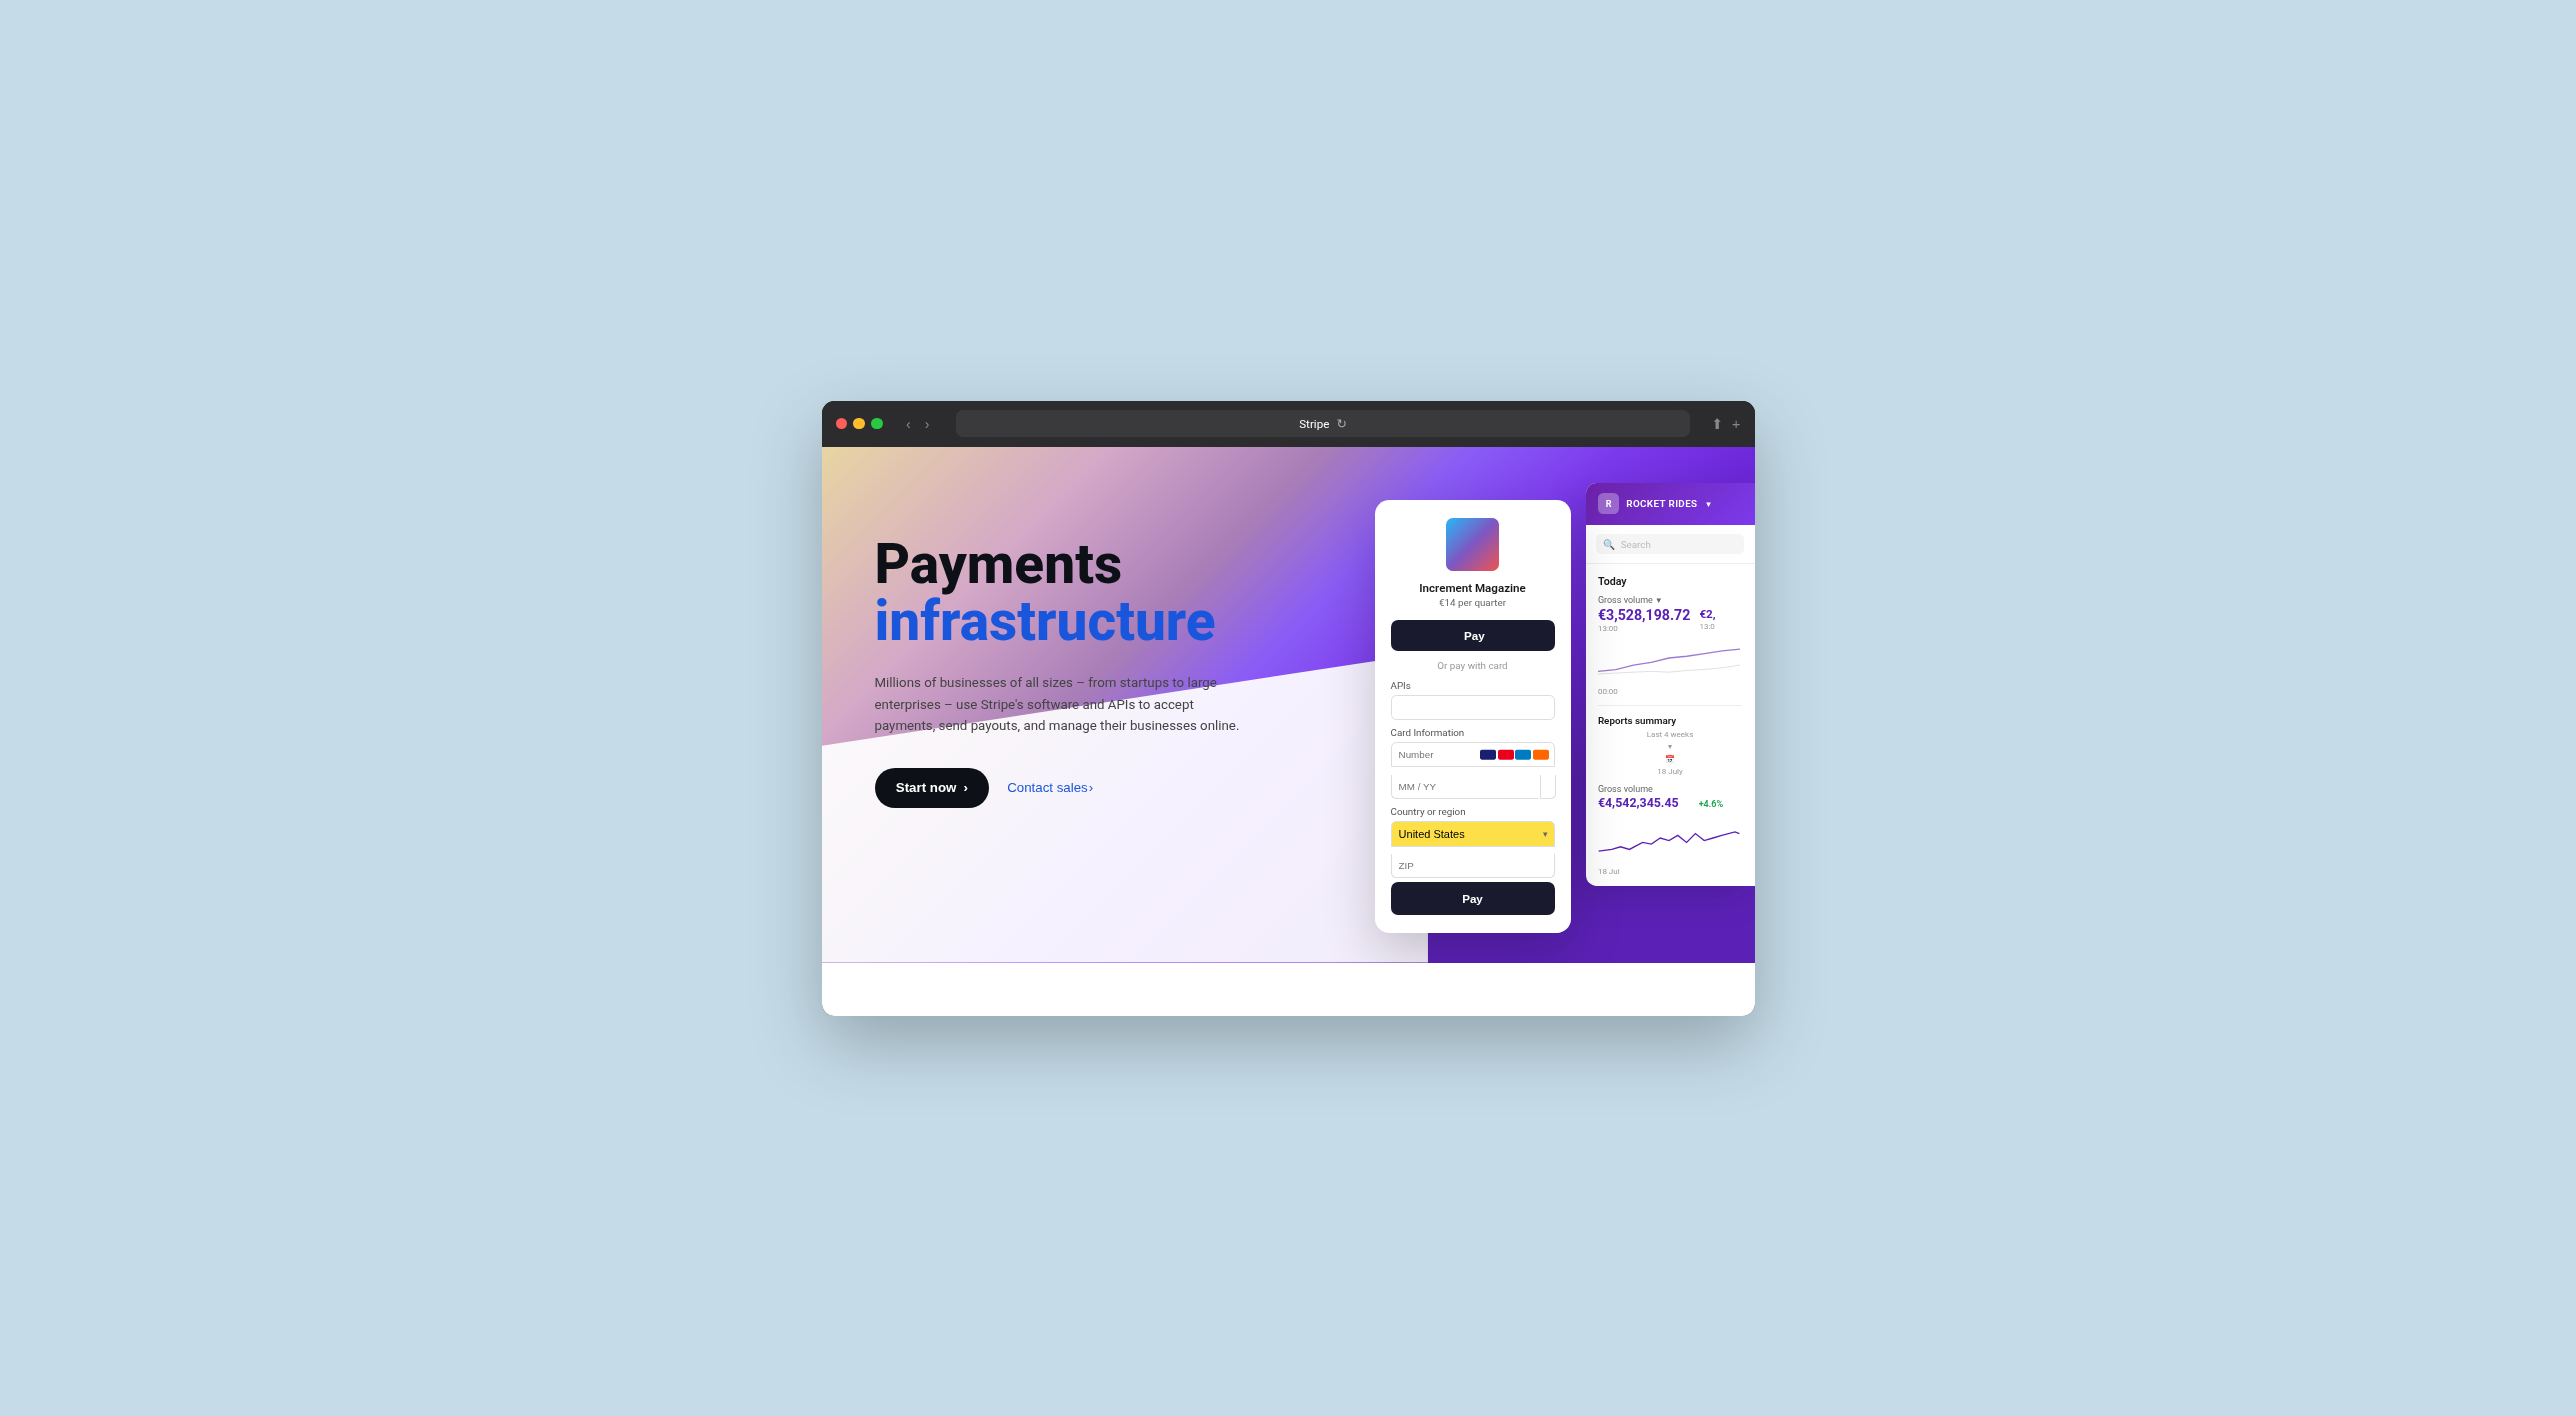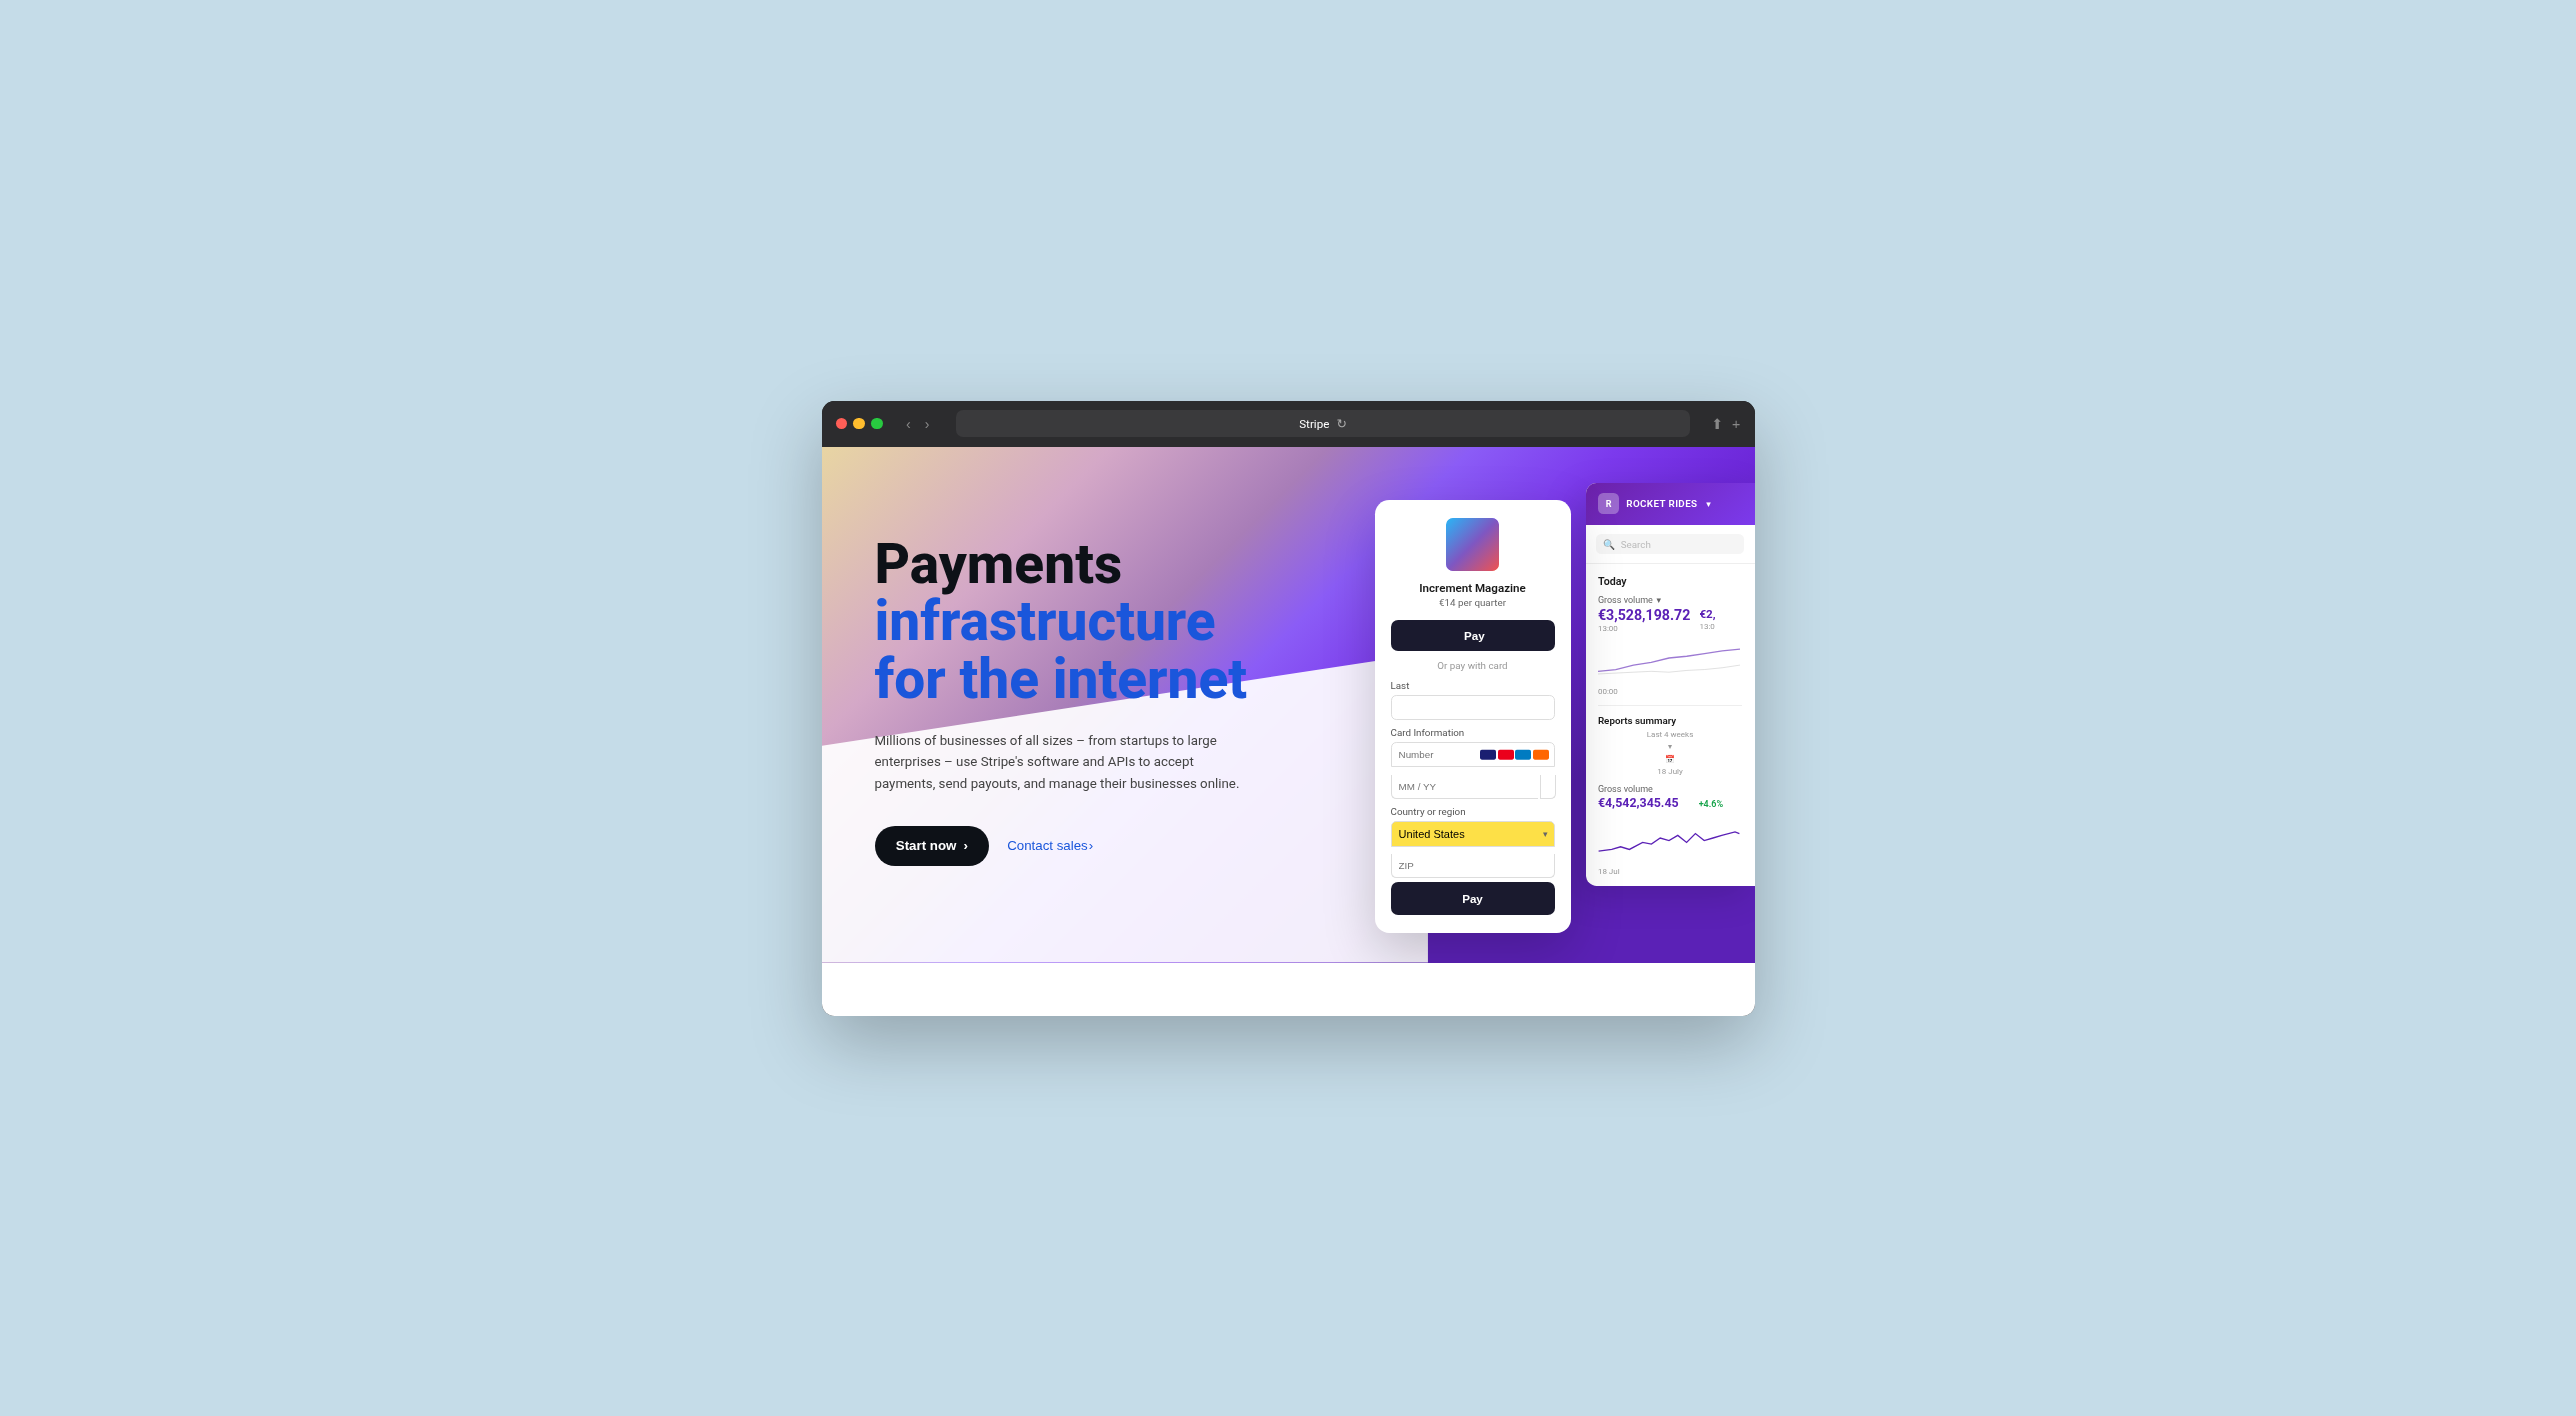--- a/index.html
+++ b/index.html
@@ -611,21 +611,20 @@
 
     <div class="webpage">
 
       <div class="hero-section">
         <div class="hero-white-shape"></div>
 
         <div class="hero-content">
           <h1 class="hero-title">
             <span class="title-line1">Payments</span><br>
             <span class="title-line2">infrastructure</span><br>
-            <span class="title-line3">for the internet</span>
           </h1>
           <p class="hero-description">Millions of businesses of all sizes – from startups to large enterprises – use Stripe's software and APIs to accept payments, send payouts, and manage their businesses online.</p>
           <div class="hero-buttons">
             <button class="btn-start">
               <span>Start now</span>
               <span>›</span>
             </button>
             <button class="btn-contact">
               <span>Contact sales</span>
               <span>›</span>
@@ -640,21 +639,21 @@
           <div class="product-name">Increment Magazine</div>
           <div class="product-price">€14 per quarter</div>
           
           <button class="apple-pay-btn">
             <span class="apple-logo"></span>
             <span> Pay</span>
           </button>
           
           <div class="divider-text">Or pay with card</div>
           
-          <label class="form-label">Last</label>
+          <label class="form-label">APIs</label>
           <input class="form-input" type="email" style="">
           
           <label class="form-label">Card Information</label>
           <div class="card-info-row">
             <input class="card-number-input" type="text" placeholder="Number" style="">
             <div class="card-icons">
               <span class="card-icon visa"></span>
               <span class="card-icon mc"></span>
               <span class="card-icon amex"></span>
               <span class="card-icon discover"></span>

